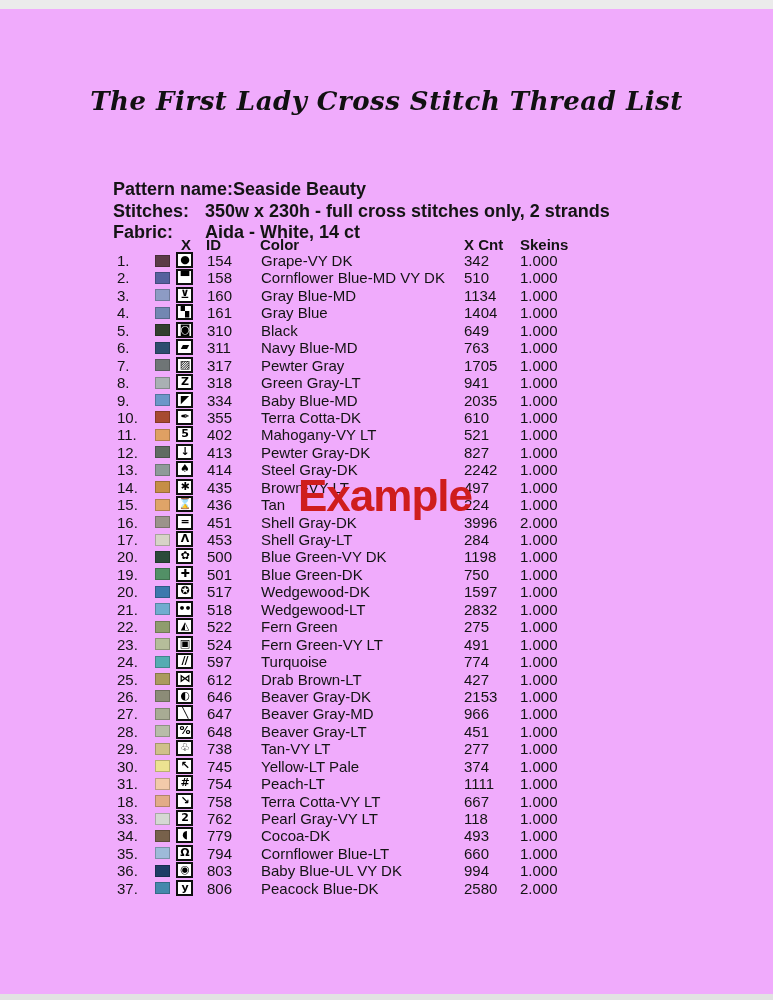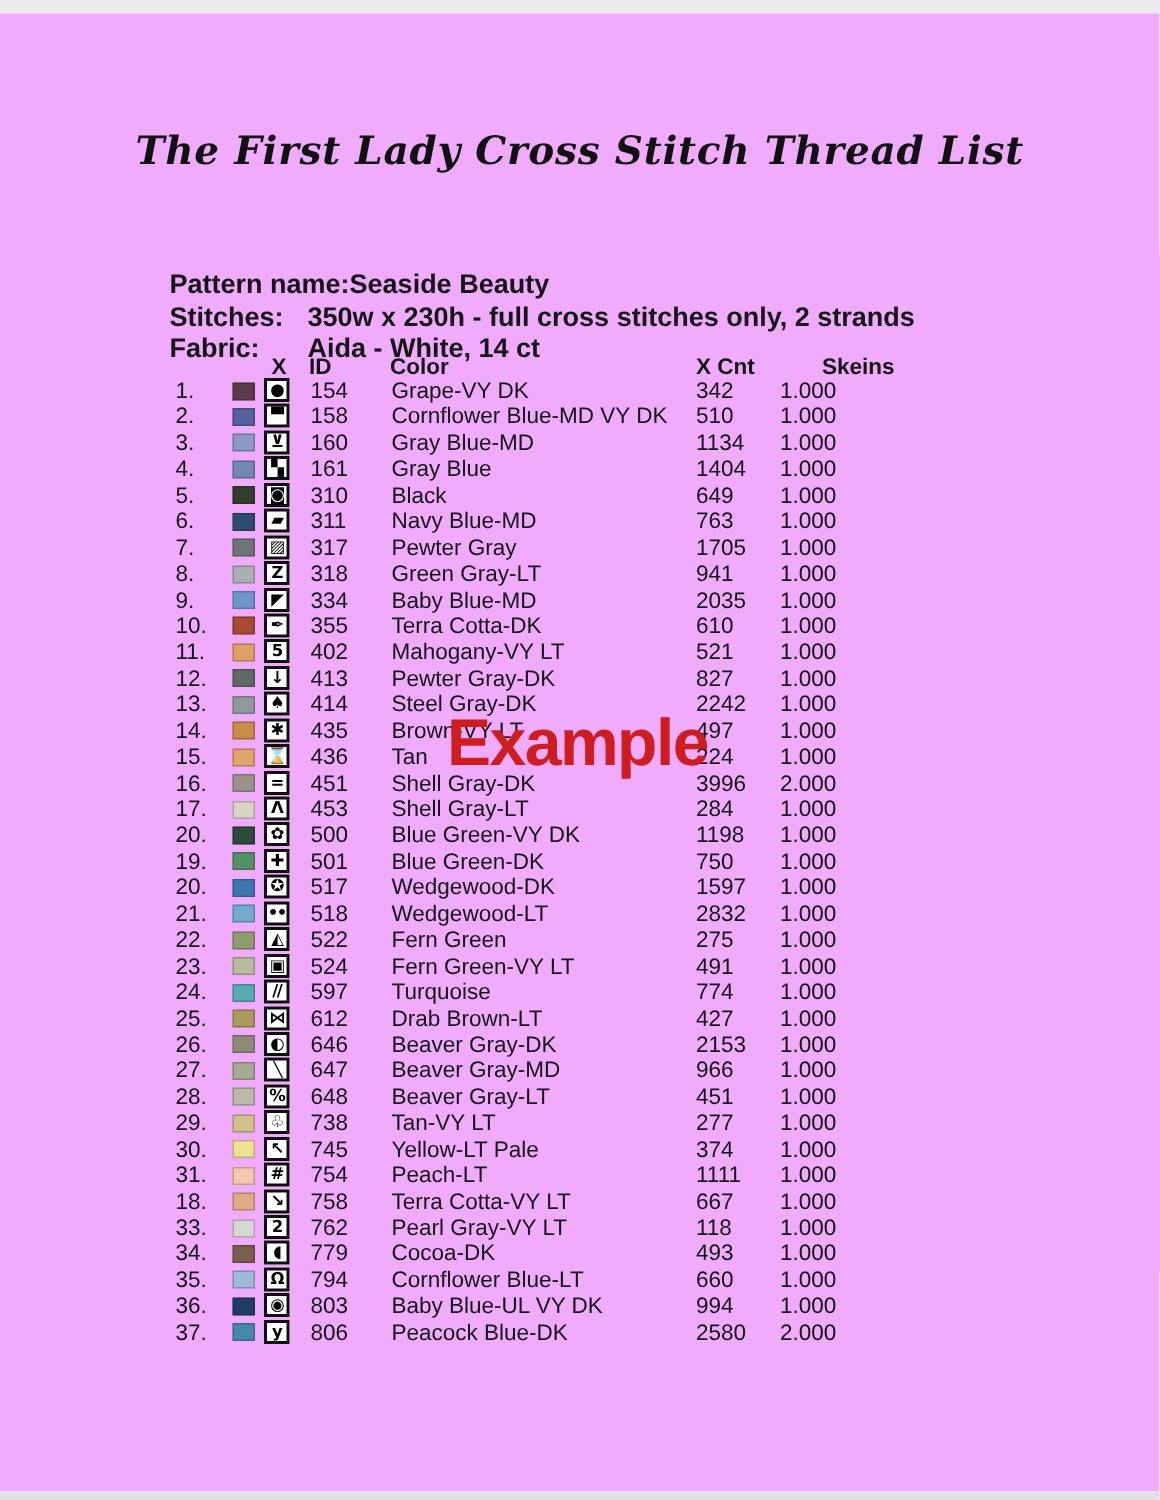--- a/index.html
+++ b/index.html
@@ -8,21 +8,21 @@
   .top-band{position:absolute;top:0;left:0;right:0;height:9px;background:#ebebeb;}
   .bottom-band{position:absolute;bottom:0;left:0;right:0;height:6px;background:#e2e2e2;}
   .title{position:absolute;top:86px;left:0;width:100%;text-align:center;margin:0;
          font-family:"DejaVu Serif",serif;font-style:italic;font-weight:bold;
          font-size:26px;letter-spacing:.5px;color:#111;}
   .meta{position:absolute;left:113px;top:139px;font-size:18px;font-weight:bold;line-height:21.5px;margin-top:40px;}
   .meta-row{white-space:nowrap;}
   .mlabel{display:inline-block;min-width:92px;}
   .thead{position:absolute;top:236px;left:0;width:100%;height:17px;}
   .th{position:absolute;top:0;font-weight:bold;font-size:15px;white-space:nowrap;}
-  .th-x{left:181px}.th-id{left:206px}.th-color{left:260px}.th-xcnt{left:464px}.th-skeins{left:548px}
+  .th-x{left:181px}.th-id{left:206px}.th-color{left:260px}.th-xcnt{left:464px}.th-skeins{left:520px}
   .rows{position:absolute;top:252px;left:0;width:100%;}
   .row{position:relative;height:17.45px;}
   .c{position:absolute;top:0;font-size:15px;line-height:17px;white-space:nowrap;}
   .num{left:117px;}
   .swatch{left:155px;top:2.5px;width:15px;height:12px;box-sizing:border-box;
           border:1px solid rgba(0,0,0,.22);}
   .sym{left:176px;top:0;width:17px;height:16px;box-sizing:border-box;background:#fff;
        border:2px solid #0e0e0e;font-family:"DejaVu Sans",sans-serif;font-size:11px;
        line-height:11px;text-align:center;font-weight:bold;letter-spacing:-1px;color:#000;
        overflow:hidden;}

